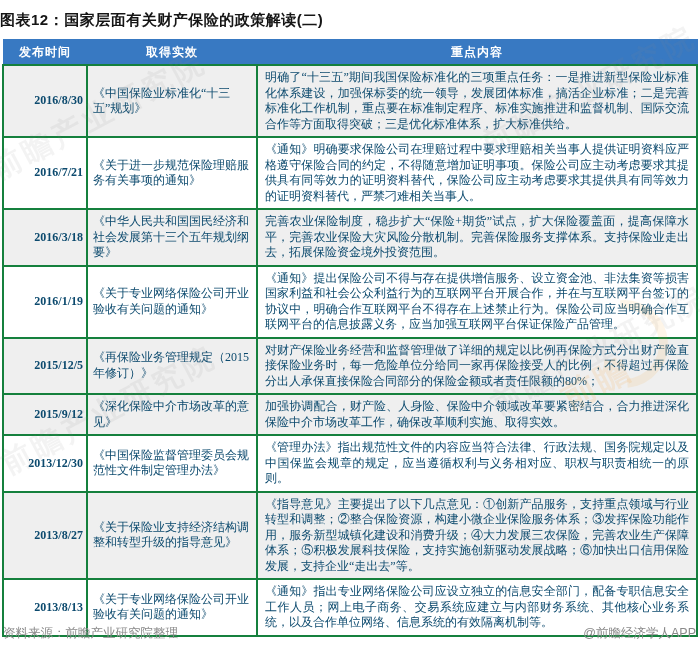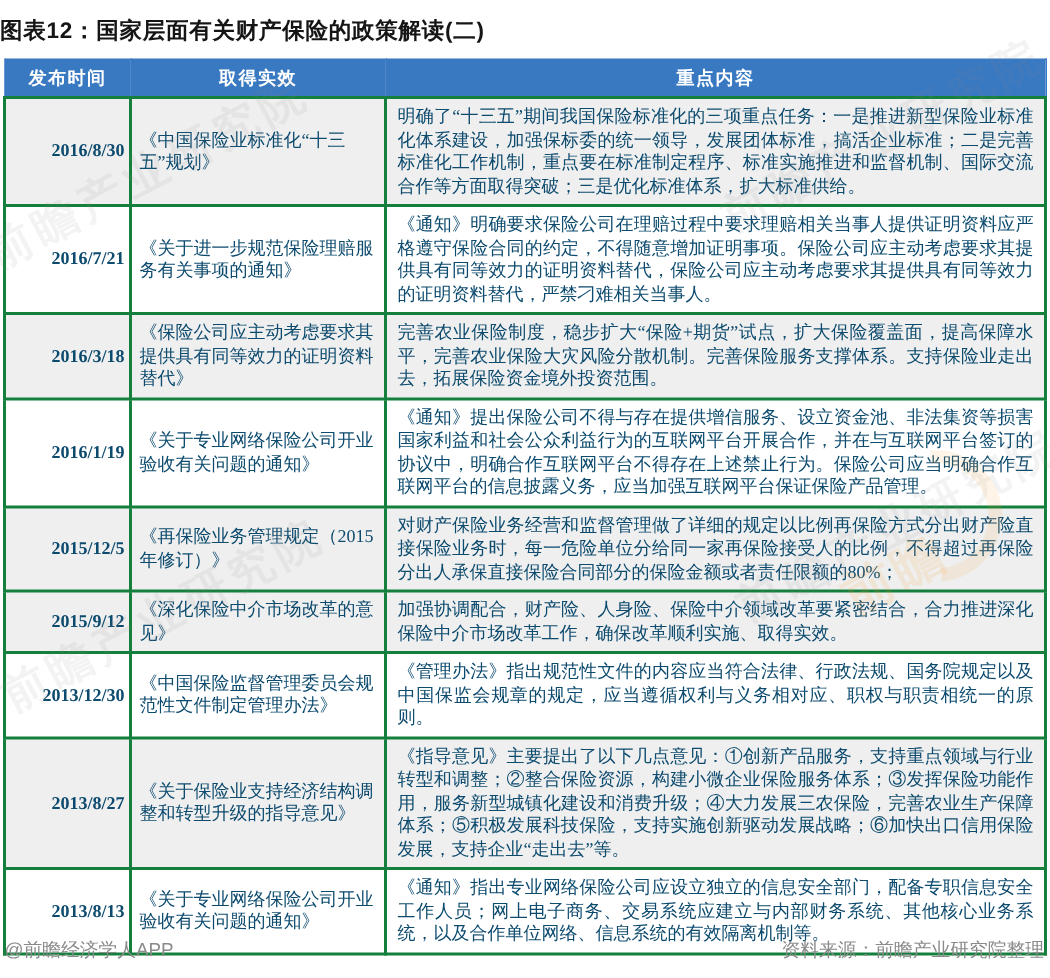--- a/index.html
+++ b/index.html
@@ -84,21 +84,21 @@
         <td class="name">《中国保险业标准化“十三五”规划》</td>
         <td class="content">明确了“十三五”期间我国保险标准化的三项重点任务：一是推进新型保险业标准化体系建设，加强保标委的统一领导，发展团体标准，搞活企业标准；二是完善标准化工作机制，重点要在标准制定程序、标准实施推进和监督机制、国际交流合作等方面取得突破；三是优化标准体系，扩大标准供给。</td>
       </tr>
       <tr>
         <td class="date">2016/7/21</td>
         <td class="name">《关于进一步规范保险理赔服务有关事项的通知》</td>
         <td class="content">《通知》明确要求保险公司在理赔过程中要求理赔相关当事人提供证明资料应严格遵守保险合同的约定，不得随意增加证明事项。保险公司应主动考虑要求其提供具有同等效力的证明资料替代，保险公司应主动考虑要求其提供具有同等效力的证明资料替代，严禁刁难相关当事人。</td>
       </tr>
       <tr class="shaded">
         <td class="date">2016/3/18</td>
-        <td class="name">《保险公司应主动考虑要求其提供具有同等效力的证明资料替代》</td>
+        <td class="name">《中华人民共和国国民经济和社会发展第十三个五年规划纲要》</td>
         <td class="content">完善农业保险制度，稳步扩大“保险+期货”试点，扩大保险覆盖面，提高保障水平，完善农业保险大灾风险分散机制。完善保险服务支撑体系。支持保险业走出去，拓展保险资金境外投资范围。</td>
       </tr>
       <tr>
         <td class="date">2016/1/19</td>
         <td class="name">《关于专业网络保险公司开业验收有关问题的通知》</td>
         <td class="content">《通知》提出保险公司不得与存在提供增信服务、设立资金池、非法集资等损害国家利益和社会公众利益行为的互联网平台开展合作，并在与互联网平台签订的协议中，明确合作互联网平台不得存在上述禁止行为。保险公司应当明确合作互联网平台的信息披露义务，应当加强互联网平台保证保险产品管理。</td>
       </tr>
       <tr class="shaded">
         <td class="date">2015/12/5</td>
         <td class="name">《再保险业务管理规定（2015年修订）》</td>
@@ -121,15 +121,15 @@
       </tr>
       <tr>
         <td class="date">2013/8/13</td>
         <td class="name">《关于专业网络保险公司开业验收有关问题的通知》</td>
         <td class="content">《通知》指出专业网络保险公司应设立独立的信息安全部门，配备专职信息安全工作人员；网上电子商务、交易系统应建立与内部财务系统、其他核心业务系统，以及合作单位网络、信息系统的有效隔离机制等。</td>
       </tr>
     </tbody>
 </table>
 
 <div class="footer">
+  <span>资料来源：前瞻产业研究院整理</span>
   <span>@前瞻经济学人APP</span>
-  <span>资料来源：前瞻产业研究院整理</span>
 </div>
 
 </body></html>

